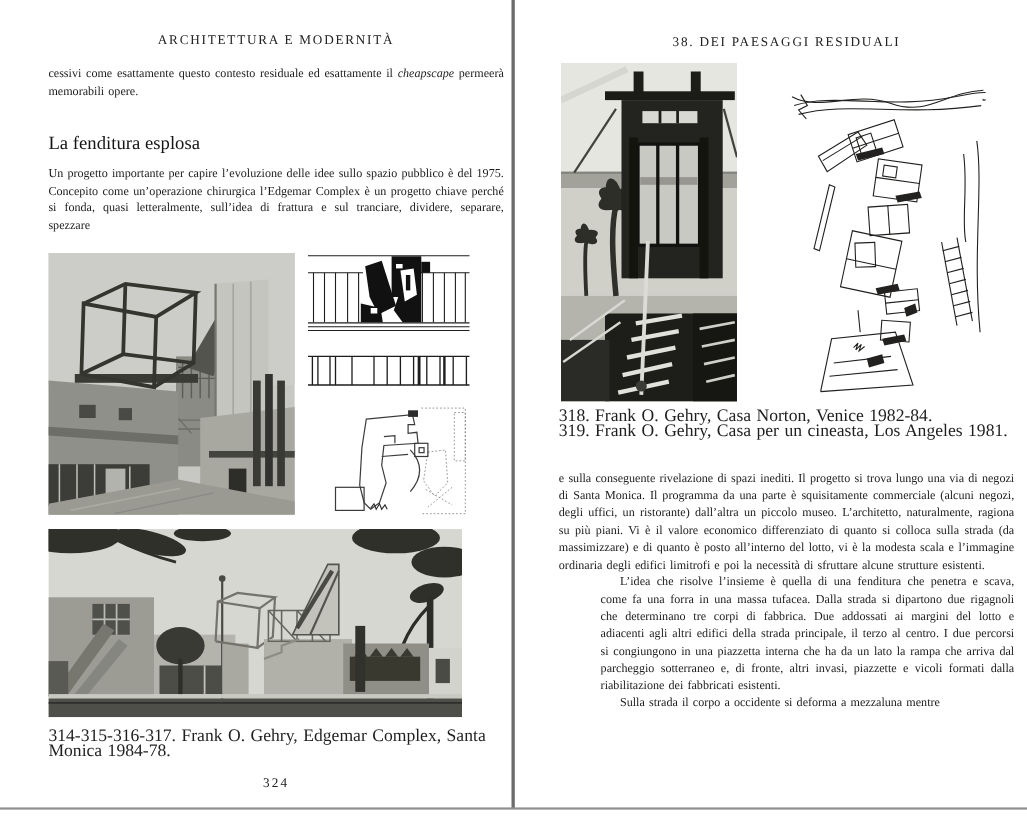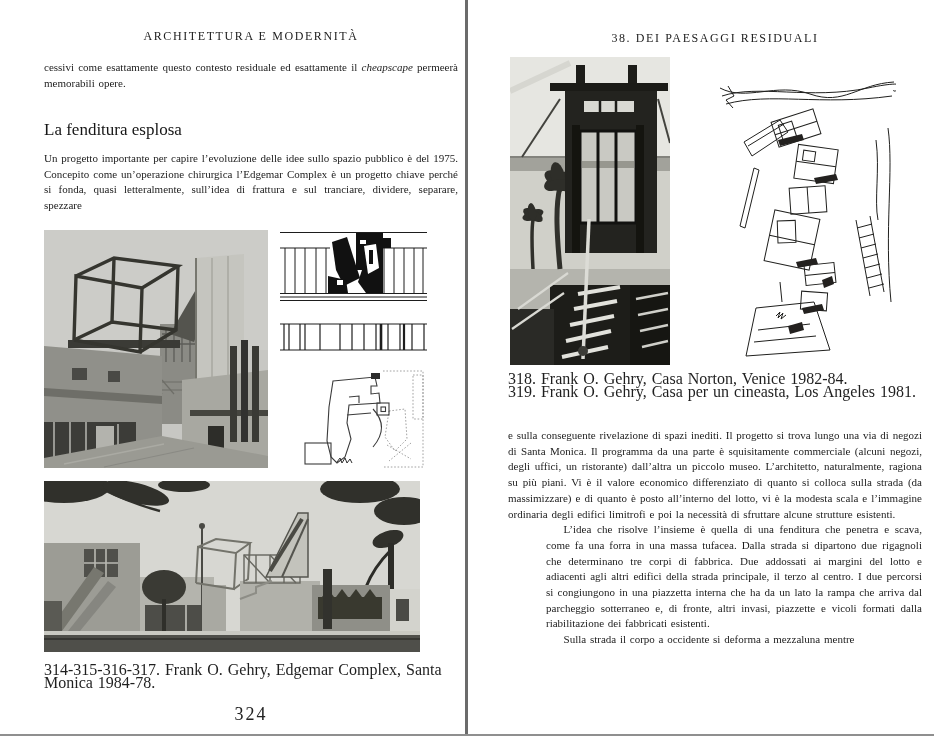--- a/index.html
+++ b/index.html
@@ -24,21 +24,21 @@
   .body-text p.indent{text-indent:1.6em;margin-left:38px;}
   .section-heading{
     position:absolute;left:0;width:100%;text-align:left;font-size:17px;color:#161616;
   }
   .fig{position:absolute;display:block;}
   .caption{
     position:absolute;left:0;width:100%;font-size:16px;line-height:13.2px;color:#1f1f1f;
     word-spacing:.06em;
   }
   .pagenum{
-    position:absolute;left:0;width:100%;text-align:center;font-size:18px;
+    position:absolute;left:0;width:100%;text-align:center;font-size:12px;
     letter-spacing:2px;color:#222;
   }
   em{font-style:italic;}
 </style>
 </head>
 <body>
 
 <div class="spread">
 
   <div class="page page-left">

